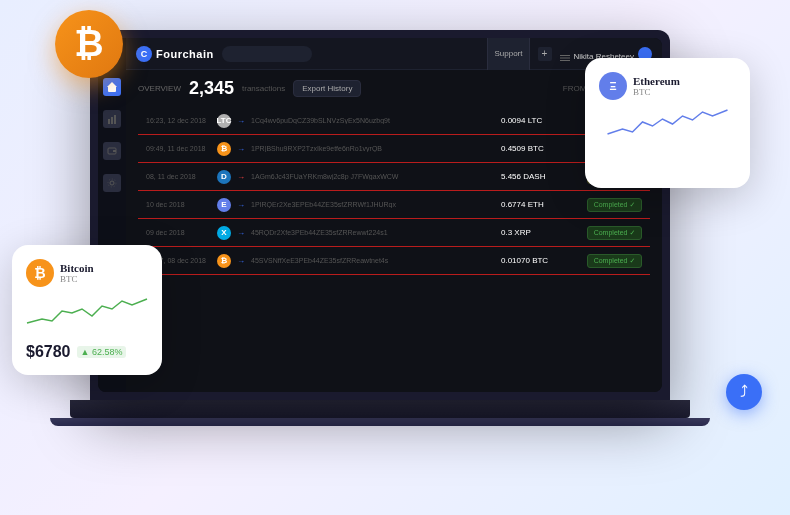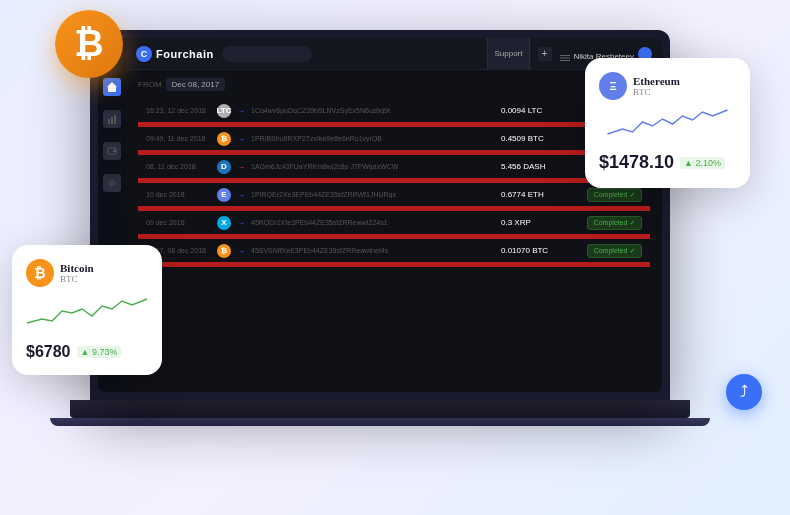--- a/index.html
+++ b/index.html
@@ -244,21 +244,21 @@
 
     
     .tx-table {
       width: 100%;
     }
 
     .tx-row {
       display: flex;
       align-items: center;
       padding: 5px 8px;
-      border-bottom: 5px solid #b91c1c;
+      border-bottom: 1px solid #b91c1c;
       gap: 6px;
       height: 28px;
     }
 
     .tx-date {
       color: #555;
       font-size: 7px;
       min-width: 65px;
     }
 
@@ -519,20 +519,26 @@
                   <rect x="0" y="2.5" width="10" height="1" fill="#666"></rect>
                   <rect x="0" y="5" width="10" height="1" fill="#666"></rect>
                 </svg>
               <span>Nikita Resheteev</span>
               <div class="user-avatar"></div>
             </div>
           </div>
 
           <div class="main-content">
             <div class="overview-row">
+              <div style="display:flex;align-items:center;gap:8px;">
+                <span class="overview-label">Overview</span>
+                <span class="big-count">2,345</span>
+                <span class="count-sub">transactions</span>
+                <button class="export-btn">Export History</button>
+              </div>
               <div style="display:flex;align-items:center;gap:4px;">
                 <span class="from-label">FROM</span>
                 <span class="date-badge">Dec 08, 2017</span>
               </div>
             </div>
 
             <div class="tx-table" id="tx-table">
             <div class="tx-row">
       <span class="tx-date">16:23, 12 dec 2018</span>
       <div class="tx-coin-icon" style="background:#b0b0b0;color:white;">LTC</div>
@@ -599,38 +605,34 @@
     <div class="btc-names">
       <span class="btc-name">Bitcoin</span>
       <span class="btc-ticker">BTC</span>
     </div>
   </div>
   <svg class="mini-chart" viewBox="0 0 120 40">
     <polyline points="0,32 15,28 25,30 35,20 45,22 55,18 65,25 75,15 85,18 95,10 105,14 120,8" fill="none" stroke="#4caf50" stroke-width="1.5"></polyline>
   </svg>
   <div style="display:flex;align-items:center;gap:6px;margin-top:8px;">
     <span class="btc-price">$6780</span>
-    <span class="btc-change">▲ 9.73%</span>
+    <span class="btc-change">▲ 62.58%</span>
   </div>
 </div>
 
 <div class="ethereum-card">
   <div class="eth-card-header">
     <div class="eth-circle">
       <span>Ξ</span>
     </div>
     <div class="btc-names">
       <span class="btc-name">Ethereum</span>
       <span class="btc-ticker">BTC</span>
     </div>
   </div>
   <svg class="mini-chart" viewBox="0 0 120 40">
     <polyline points="0,30 15,25 25,28 35,18 45,22 55,15 65,20 75,12 85,16 95,8 105,12 120,6" fill="none" stroke="#627eea" stroke-width="1.5"></polyline>
   </svg>
-  <div style="display:flex;align-items:center;gap:6px;margin-top:4px;">
-    <span class="eth-price">$1478.10</span>
-    <span class="btc-change">▲ 2.10%</span>
-  </div>
 </div>
 
 <div class="share-icon-float">
   <span>⤴</span>
 </div>
 
 </body></html>

